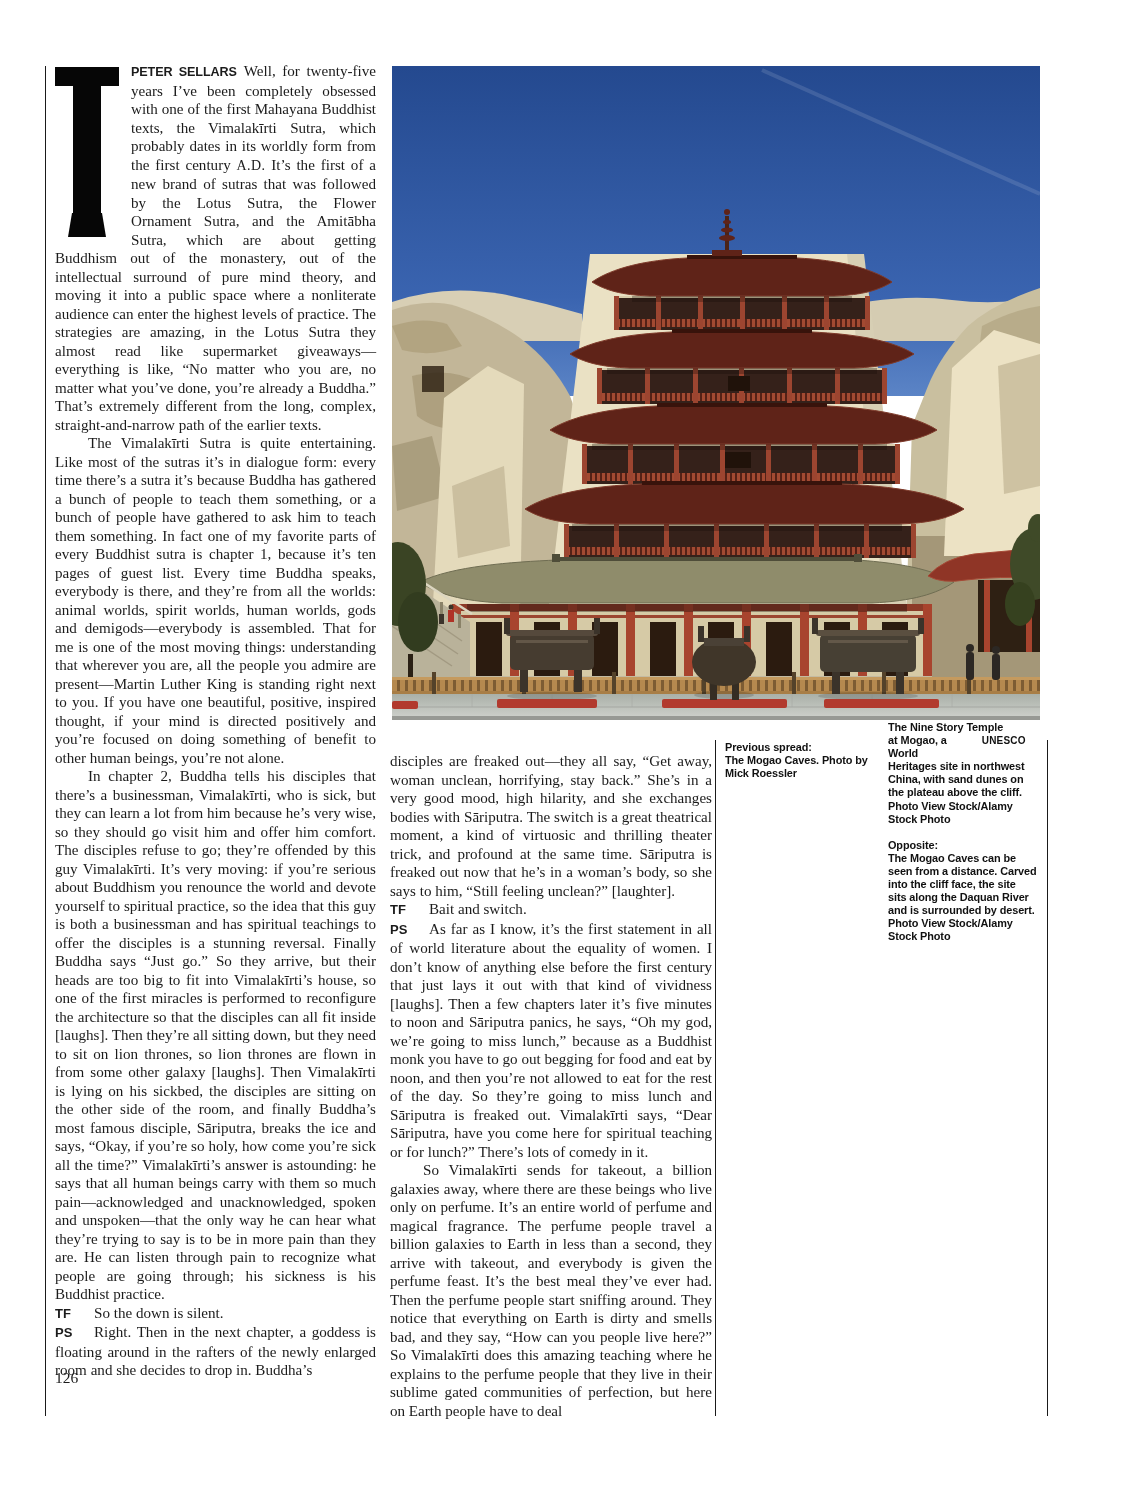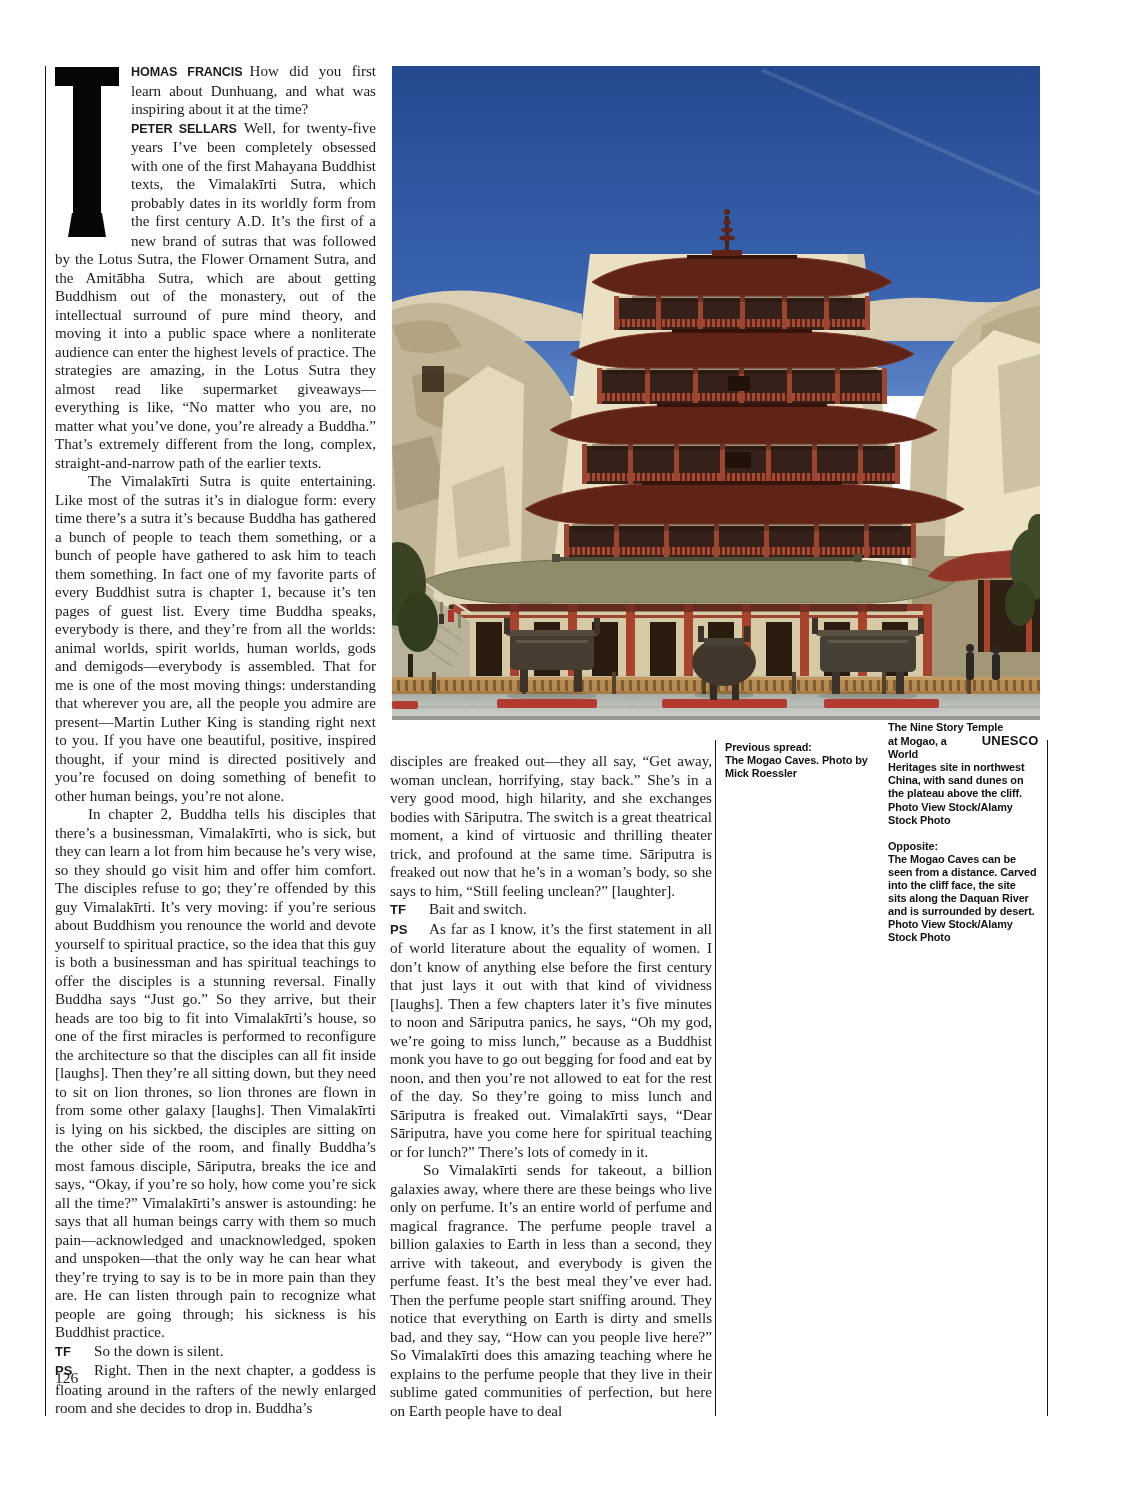--- a/index.html
+++ b/index.html
@@ -11,21 +11,21 @@
   .vrule { position:absolute; width:1px; background:#1a1a1a; }
   .col { position:absolute; }
   .col p { margin:0; text-align:justify; font-size:15.1px; line-height:18.5px;
            hyphens:auto; -webkit-hyphens:auto; }
   .col p.indent { text-indent:33px; }
   .spkin { font-family:"Liberation Sans", sans-serif; font-weight:700;
            font-size:12.6px; letter-spacing:-0.1px; margin-right:7px; }
   .spk   { font-family:"Liberation Sans", sans-serif; font-weight:700;
            font-size:13px; display:inline-block; width:39px; }
   .sc    { font-size:14px; letter-spacing:0.4px; }
-  .scx   { font-size:13px; letter-spacing:0.2px;padding-left:32px; }
+  .scx   { font-size:10px; letter-spacing:0.2px;padding-left:32px; }
   .dropcap { float:left; width:70px; height:183px; margin:3px 6px 0 0; }
   .cap { position:absolute; font-family:"Liberation Sans", sans-serif; font-weight:700;
          font-size:10.9px; line-height:13.1px; letter-spacing:-0.1px; color:#111; }
   .cap p { margin:0 0 13px 0; white-space:pre-line; text-align:left; }
   .photo { position:absolute; left:392px; top:66px; display:block; }
   .pagenum { position:absolute; left:55px; top:1369px; font-size:15.5px; color:#1b1b1b; }
 </style>
 </head>
 <body>
 
@@ -34,21 +34,20 @@
   <div class="vrule" style="left:45px;top:66px;height:1350px"></div>
 
   <div class="col" style="left:55px;top:62px;width:321px">
     <div class="dropcap" aria-label="T">
       <svg width="64" height="172" viewBox="0 0 64 172">
         <rect x="0" y="2" width="64" height="19" fill="#060606"></rect>
         <rect x="18" y="2" width="28" height="152" fill="#060606"></rect>
         <polygon points="17,148 47,148 51,172 13,172" fill="#060606"></polygon>
       </svg>
     </div>
-  <p><span class="spkin">HOMAS FRANCIS</span><span>How did you first learn about Dunhuang, and what was inspiring about it at the time?</span></p>
       <p><span class="spkin">PETER SELLARS</span><span>Well, for twenty-five years I’ve been completely obsessed with one of the first Mahayana Buddhist texts, the Vimalakīrti Sutra, which probably dates in its worldly form from the first century </span><span class="sc">A.D.</span><span> It’s the first of a new brand of sutras that was followed by the Lotus Sutra, the Flower Ornament Sutra, and the Amitābha Sutra, which are about getting Buddhism out of the monastery, out of the intellectual surround of pure mind theory, and moving it into a public space where a nonliterate audience can enter the highest levels of practice. The strategies are amazing, in the Lotus Sutra they almost read like supermarket giveaways—everything is like, “No matter who you are, no matter what you’ve done, you’re already a Buddha.” That’s extremely different from the long, complex, straight-and-narrow path of the earlier texts.</span></p>
       <p class="indent"><span>The Vimalakīrti Sutra is quite entertaining. Like most of the sutras it’s in dialogue form: every time there’s a sutra it’s because Buddha has gathered a bunch of people to teach them something, or a bunch of people have gathered to ask him to teach them something. In fact one of my favorite parts of every Buddhist sutra is chapter 1, because it’s ten pages of guest list. Every time Buddha speaks, everybody is there, and they’re from all the worlds: animal worlds, spirit worlds, human worlds, gods and demigods—everybody is assembled. That for me is one of the most moving things: understanding that wherever you are, all the people you admire are present—Martin Luther King is standing right next to you. If you have one beautiful, positive, inspired thought, if your mind is directed positively and you’re focused on doing something of benefit to other human beings, you’re not alone.</span></p>
       <p class="indent"><span>In chapter 2, Buddha tells his disciples that there’s a businessman, Vimalakīrti, who is sick, but they can learn a lot from him because he’s very wise, so they should go visit him and offer him comfort. The disciples refuse to go; they’re offended by this guy Vimalakīrti. It’s very moving: if you’re serious about Buddhism you renounce the world and devote yourself to spiritual practice, so the idea that this guy is both a businessman and has spiritual teachings to offer the disciples is a stunning reversal. Finally Buddha says “Just go.” So they arrive, but their heads are too big to fit into Vimalakīrti’s house, so one of the first miracles is performed to reconfigure the architecture so that the disciples can all fit inside [laughs]. Then they’re all sitting down, but they need to sit on lion thrones, so lion thrones are flown in from some other galaxy [laughs]. Then Vimalakīrti is lying on his sickbed, the disciples are sitting on the other side of the room, and finally Buddha’s most famous disciple, Sāriputra, breaks the ice and says, “Okay, if you’re so holy, how come you’re sick all the time?” Vimalakīrti’s answer is astounding: he says that all human beings carry with them so much pain—acknowledged and unacknowledged, spoken and unspoken—that the only way he can hear what they’re trying to say is to be in more pain than they are. He can listen through pain to recognize what people are going through; his sickness is his Buddhist practice.</span></p>
       <p><span class="spk">TF</span><span>So the down is silent.</span></p>
       <p><span class="spk">PS</span><span>Right. Then in the next chapter, a goddess is floating around in the rafters of the newly enlarged room and she decides to drop in. Buddha’s</span></p>
     </div>
 
   <svg class="photo" width="648" height="654" viewBox="0 0 648 654" aria-label="The Nine Story Temple at the Mogao Caves: a tiered red-and-cream pagoda built against a desert cliff under a deep blue sky, with a stone plaza, wooden fence, bronze incense burners and red curb stones in front.">
     <defs>
       <linearGradient id="sky" x1="0" y1="0" x2="0" y2="1">

